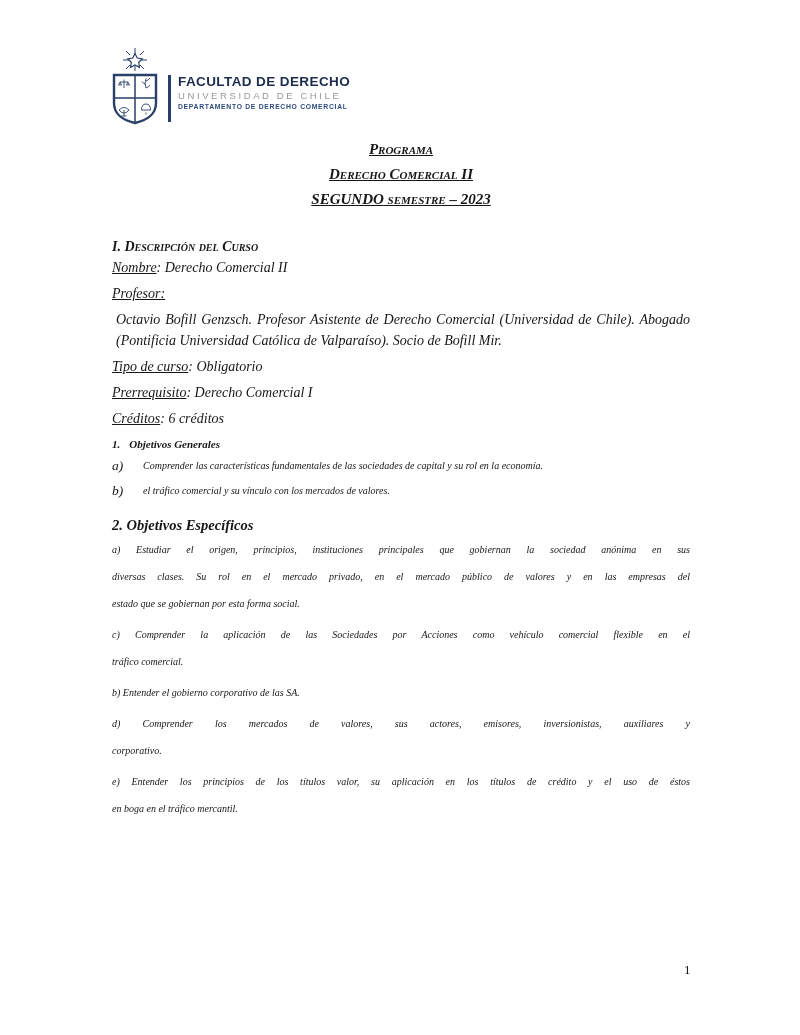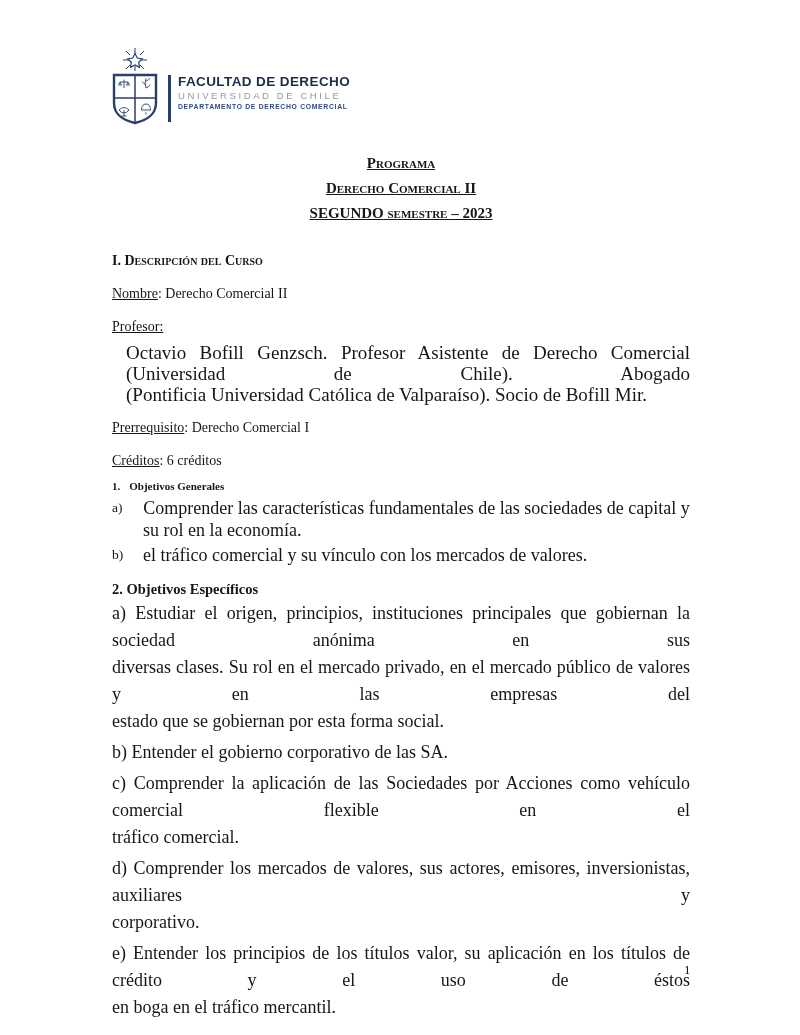--- a/index.html
+++ b/index.html
@@ -15,38 +15,38 @@
   
   .header { position: absolute; top: 48px; left: 108px; display: flex; align-items: flex-start; }
   .crest { width: 54px; height: 78px; display: block; }
   .logo-divider { width: 3px; height: 47px; background: #27406b; margin: 27px 7px 0 6px; }
   .logo-text { margin-top: 26px; font-family: "Liberation Sans", sans-serif; }
   .logo-faculty { font-size: 13.5px; font-weight: bold; color: #1c2c4d; letter-spacing: 0.4px; line-height: 15px; }
   .logo-university { font-size: 9.5px; color: #94999f; letter-spacing: 2.6px; line-height: 13px; }
   .logo-department { font-size: 6.8px; font-weight: bold; color: #2e4a7d; letter-spacing: 0.7px; line-height: 10px; }
 
   
-  .content { position: absolute; left: 112px; top: 140px; width: 578px; }
+  .content { position: absolute; left: 112px; top: 126px; width: 578px; font-style: italic; }
 
   .title-block { margin-top: 11px; text-align: center; }
   .title-line { font-size: 15px; font-weight: bold; line-height: 25px; text-decoration: underline; }
   .sc { font-variant: small-caps; }
 
   .heading-sc { font-size: 14px; font-weight: bold; font-variant: small-caps; line-height: 21px; margin: 0; }
   .heading-1 { margin-top: 24px; }
   .heading-2 { margin-top: 15px; }
 
-  .field { font-size: 14px; line-height: 21px; margin: 12px 0 5px 0; }
+  .field { font-size: 14px; line-height: 21px; margin: 0 0 5px 0; }
   .field .u { text-decoration: underline; }
 
-  .jpar { font-size: 18px; }
+  .jpar { font-size: 10px; }
   .jpar > div { text-align: justify; text-align-last: justify; }
   .jpar > div:last-child { text-align: center; text-align-last: left; }
 
-  .prof-par { line-height: 21px; margin: 0 0 5px 14px; font-size: 19px; }
+  .prof-par { line-height: 21px; margin: 0 0 5px 4px; font-size: 14px; }
 
   .obj1-heading { font-size: 11px; font-weight: bold; line-height: 21px; margin-top: 4px; }
   .obj1-heading .num { margin-right: 9px; }
   .hitem { display: flex; margin-bottom: 3px; }
   .hitem .marker { width: 31px; flex: 0 0 31px; font-size: 13.5px; line-height: 22px; }
   .hitem .htext { flex: 1; line-height: 22px; }
   .hitem .htext > div { line-height: 22px; }
 
   .obj2-heading { font-size: 14.5px; font-weight: bold; line-height: 21px; margin-top: 13px; }
 
@@ -95,20 +95,21 @@
 
     <p class="field"><span class="u">Nombre</span><span>: Derecho Comercial II</span></p>
 
     <p class="field"><span class="u">Profesor:</span><span></span></p>
 
     <div class="jpar prof-par">
         <div>Octavio Bofill Genzsch. Profesor Asistente de Derecho Comercial (Universidad de Chile). Abogado</div>
         <div>(Pontificia Universidad Católica de Valparaíso). Socio de Bofill Mir.</div>
       </div>
 
+    <p class="field"><span class="u">Tipo de curso</span><span>: Obligatorio</span></p>
 
     <p class="field"><span class="u">Prerrequisito</span><span>: Derecho Comercial I</span></p>
 
     <p class="field"><span class="u">Créditos</span><span>: 6 créditos</span></p>
 
 
     <div class="obj1-heading"><span class="num">1.</span><span>Objetivos Generales</span></div>
 
     <div class="hitem">
       <span class="marker">a)</span>
@@ -124,25 +125,25 @@
     </div>
 
     <div class="obj2-heading">2. Objetivos Específicos</div>
 
     <div class="spar jpar">
         <div>a) Estudiar el origen, principios, instituciones principales que gobiernan la sociedad anónima en sus</div>
         <div>diversas clases. Su rol en el mercado privado, en el mercado público de valores y en las empresas del</div>
         <div>estado que se gobiernan por esta forma social.</div>
       </div>
     <div class="spar jpar">
-        <div>b) Entender el gobierno corporativo de las SA.</div>
+        <div>c) Comprender la aplicación de las Sociedades por Acciones como vehículo comercial flexible en el</div>
+        <div>tráfico comercial.</div>
       </div>
     <div class="spar jpar">
-        <div>c) Comprender la aplicación de las Sociedades por Acciones como vehículo comercial flexible en el</div>
-        <div>tráfico comercial.</div>
+        <div>b) Entender el gobierno corporativo de las SA.</div>
       </div>
     <div class="spar jpar">
         <div>d) Comprender los mercados de valores, sus actores, emisores, inversionistas, auxiliares y</div>
         <div>corporativo.</div>
       </div>
     <div class="spar jpar">
         <div>e) Entender los principios de los títulos valor, su aplicación en los títulos de crédito y el uso de éstos</div>
         <div>en boga en el tráfico mercantil.</div>
       </div>
 

